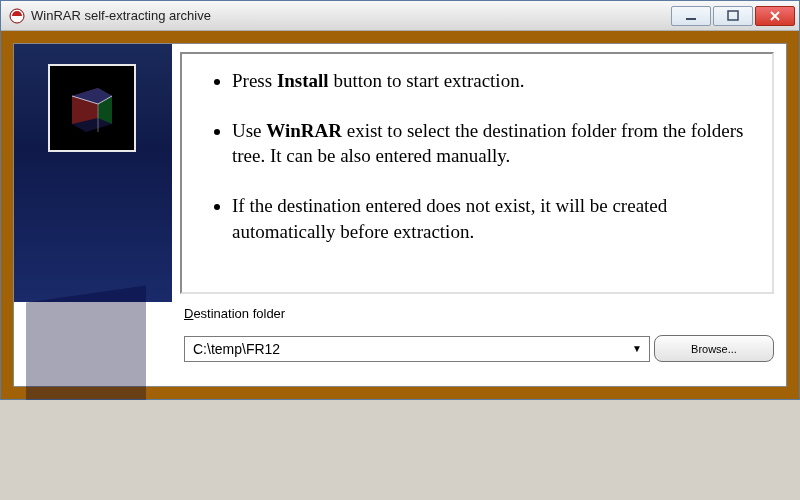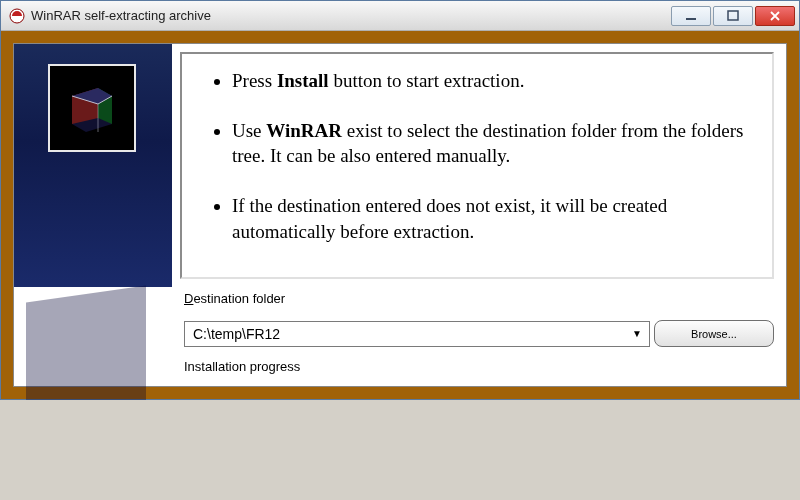--- a/index.html
+++ b/index.html
@@ -241,18 +241,17 @@
         </div>
         <div class="dest-row">
           <div class="combo">
             <span class="val">C:\temp\FR12</span>
             <span class="arrow">▼</span>
           </div>
           <div class="btn">
             <span>Browse...</span>
           </div>
         </div>
-        <div class="progress-label">Installation progress</div>
       </div>
 
     </div>
   </div>
 </div>
 
 </body></html>

